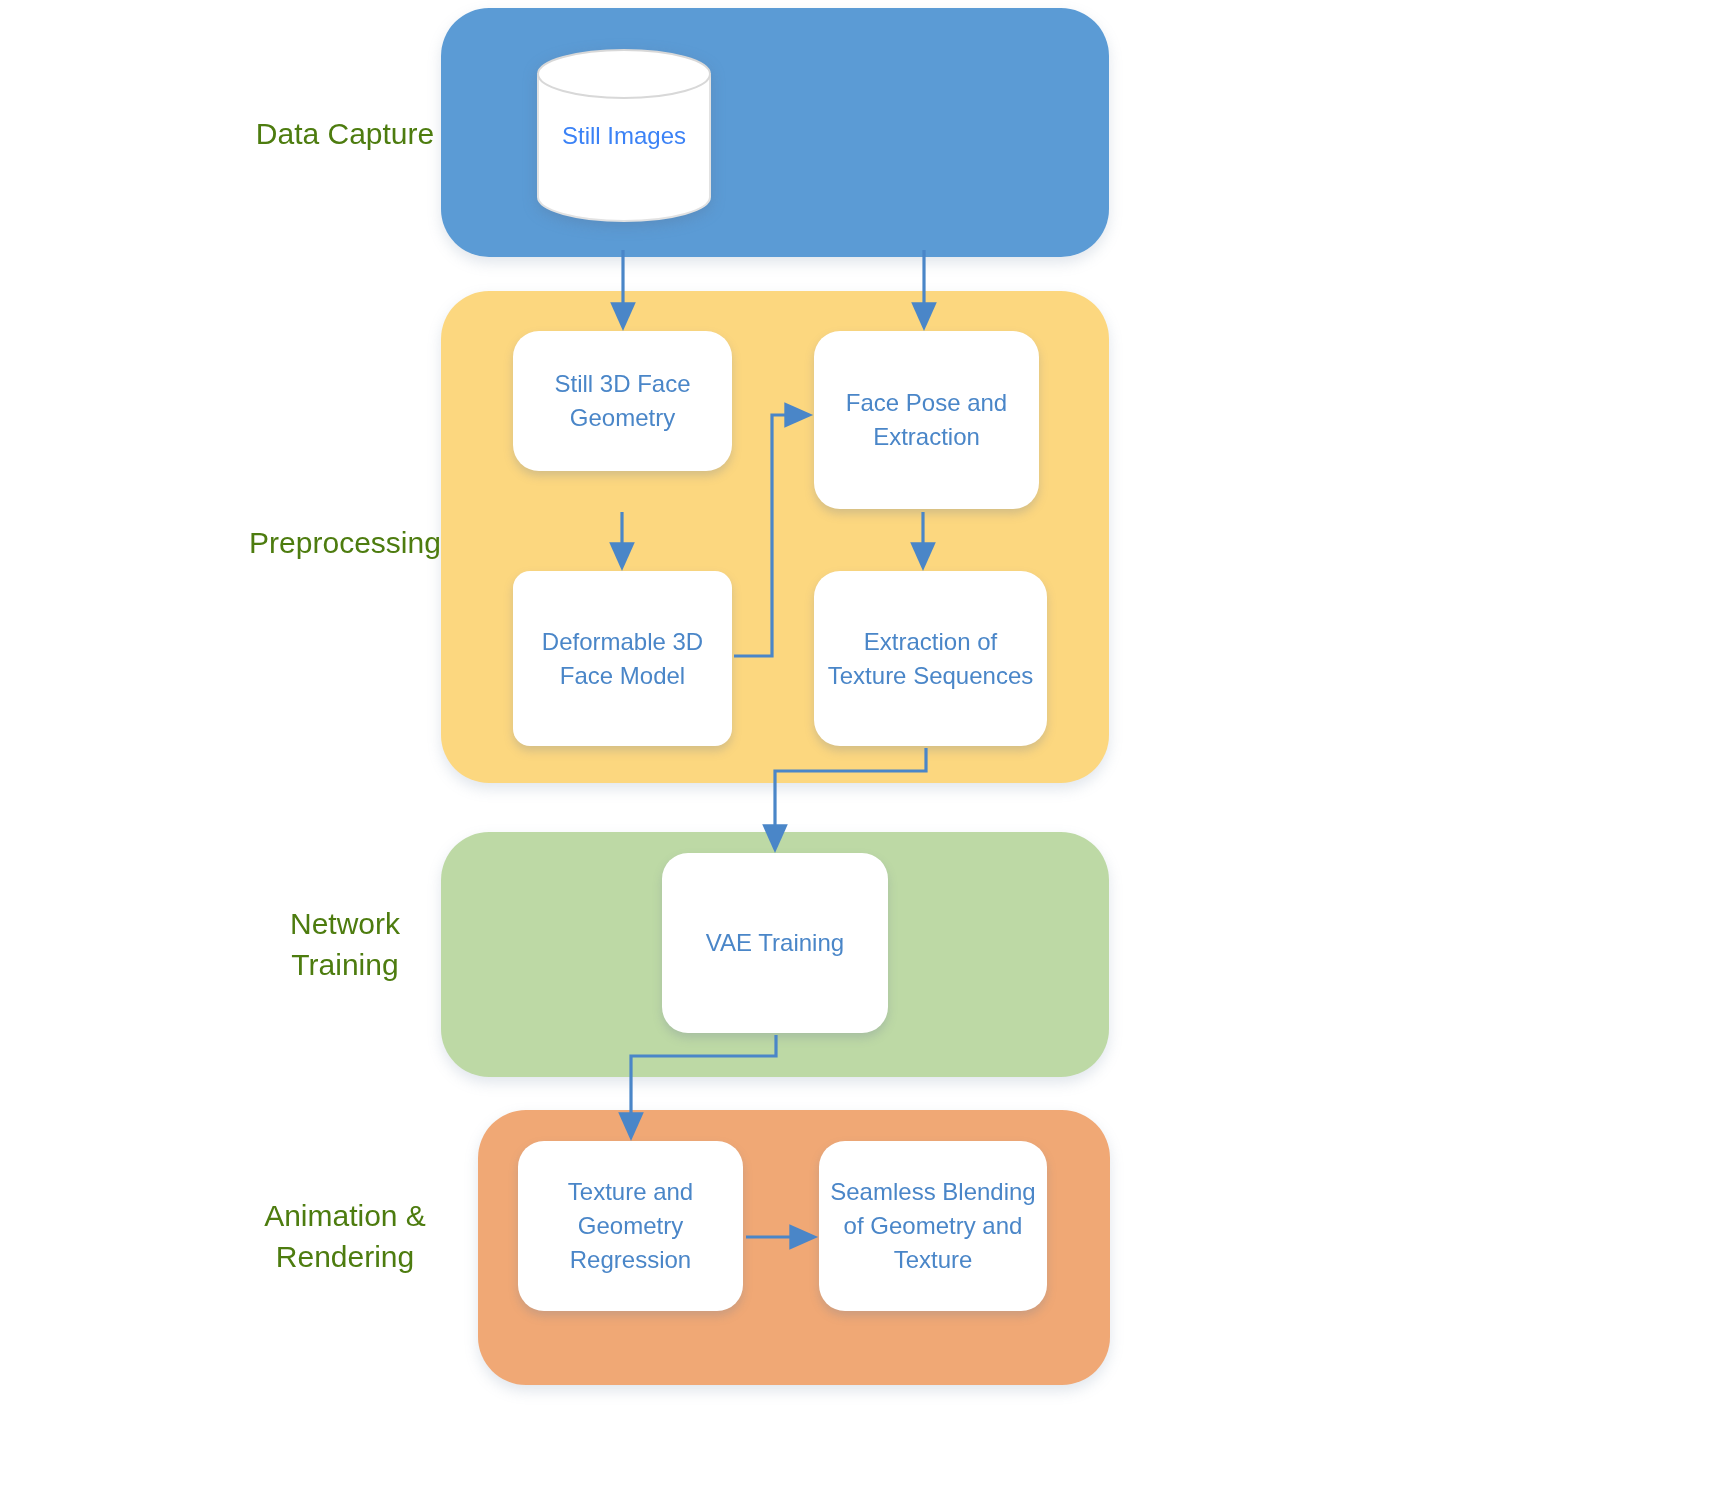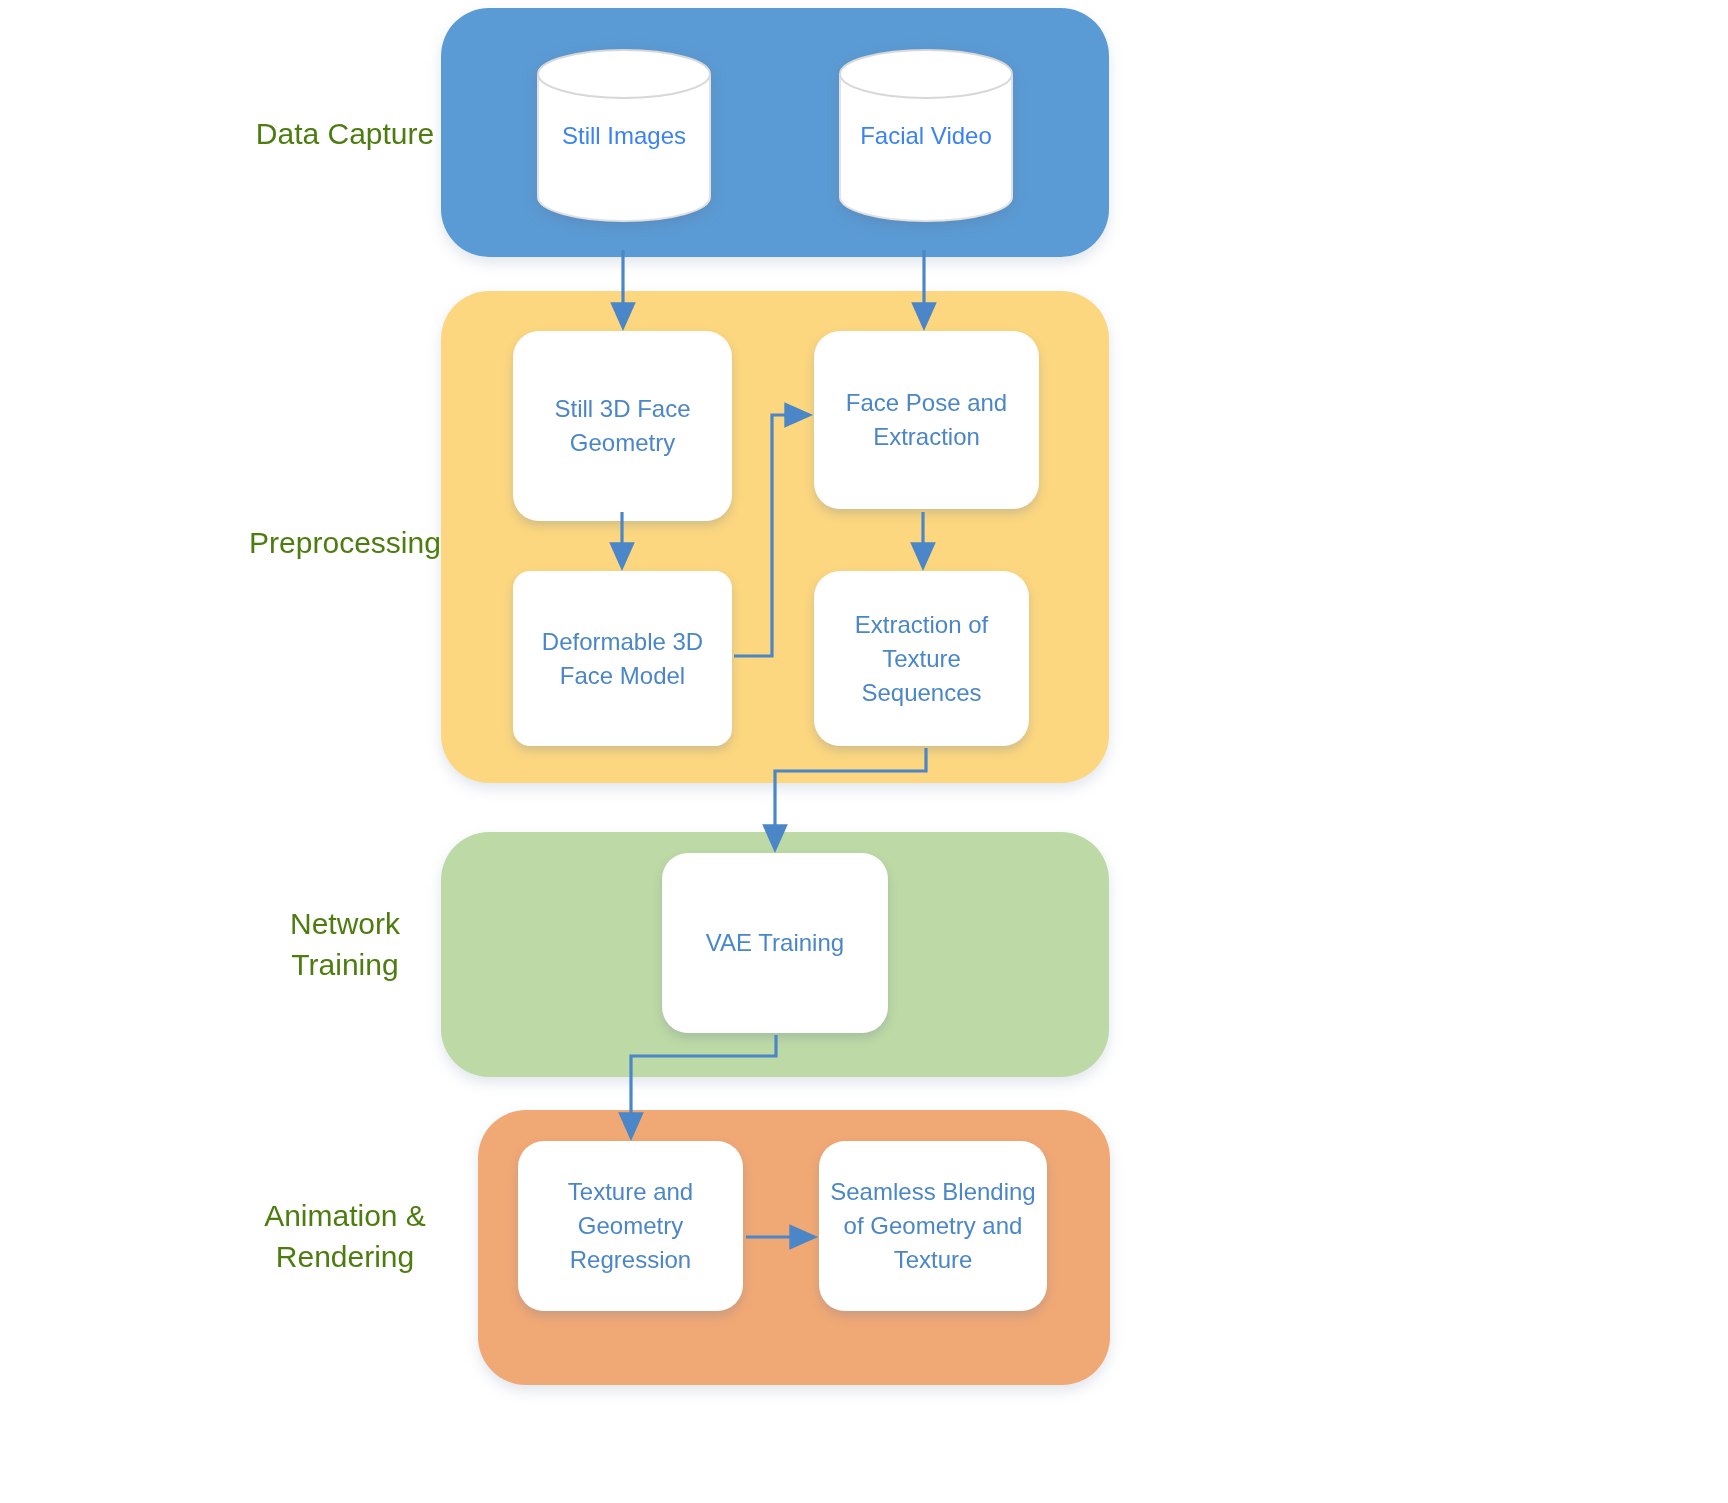--- a/index.html
+++ b/index.html
@@ -43,24 +43,24 @@
     box-shadow:0 5px 10px rgba(110,125,150,0.28);
     display:flex;align-items:center;justify-content:center;
     text-align:center;
     color:#4A86C8;
     font-size:24px;
     line-height:34px;
     white-space:pre-line;
     padding:0 10px;
     box-sizing:border-box;
   }
-  #node-still-geom   {left:513px;  top:331px;  width:219px; height:190px;}
+  #node-still-geom   {left:513px;  top:331px;  width:219px; height:140px;}
   #node-face-pose    {left:814px;  top:331px;  width:225px; height:178px;}
   #node-deform-model {left:513px;  top:571px;  width:219px; height:175px;border-radius:17px;}
-  #node-extraction   {left:814px;  top:571px;  width:215px; height:175px;}
+  #node-extraction   {left:814px;  top:571px;  width:233px; height:175px;}
   #node-vae          {left:662px;  top:853px;  width:226px; height:180px;}
   #node-texgeom      {left:518px;  top:1141px; width:225px; height:170px;}
   #node-blending     {left:819px;  top:1141px; width:228px; height:170px;}
 
   
   .cyl{
     position:absolute;
     width:176px;height:175px;
     filter:drop-shadow(0 4px 7px rgba(90,110,140,0.30));
   }
@@ -95,27 +95,20 @@
 Rendering</div>
 
   <div class="cyl" id="cyl-still">
     <svg viewBox="0 0 176 175" xmlns="http://www.w3.org/2000/svg">
       <path d="M2,26 L2,149 A86,24 0 0 0 174,149 L174,26 Z" fill="#ffffff" stroke="#E2E2E2" stroke-width="2"></path>
       <ellipse cx="88" cy="26" rx="86" ry="24" fill="#ffffff" stroke="#D8D8D8" stroke-width="2"></ellipse>
     </svg>
     <div class="cyl-text">Still Images</div>
   </div>
 
-  <div class="cyl" id="cyl-video">
-    <svg viewBox="0 0 176 175" xmlns="http://www.w3.org/2000/svg">
-      <path d="M2,26 L2,149 A86,24 0 0 0 174,149 L174,26 Z" fill="#ffffff" stroke="#E2E2E2" stroke-width="2"></path>
-      <ellipse cx="88" cy="26" rx="86" ry="24" fill="#ffffff" stroke="#D8D8D8" stroke-width="2"></ellipse>
-    </svg>
-    <div class="cyl-text">Facial Video</div>
-  </div>
 
   <div class="node" id="node-still-geom">Still 3D Face
 Geometry</div>
   <div class="node" id="node-face-pose">Face  Pose and
 Extraction</div>
   <div class="node" id="node-deform-model">Deformable 3D
 Face Model</div>
   <div class="node" id="node-extraction">Extraction of
 Texture Sequences</div>
   <div class="node" id="node-vae">VAE Training</div>

